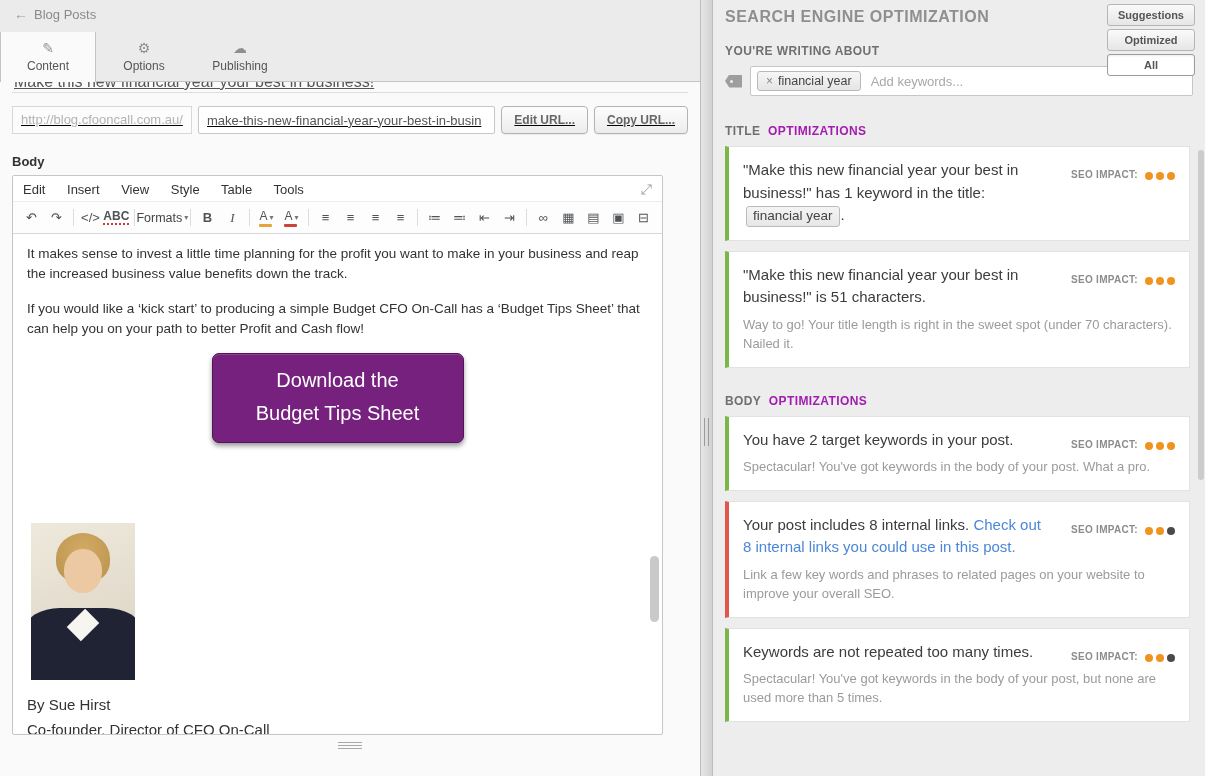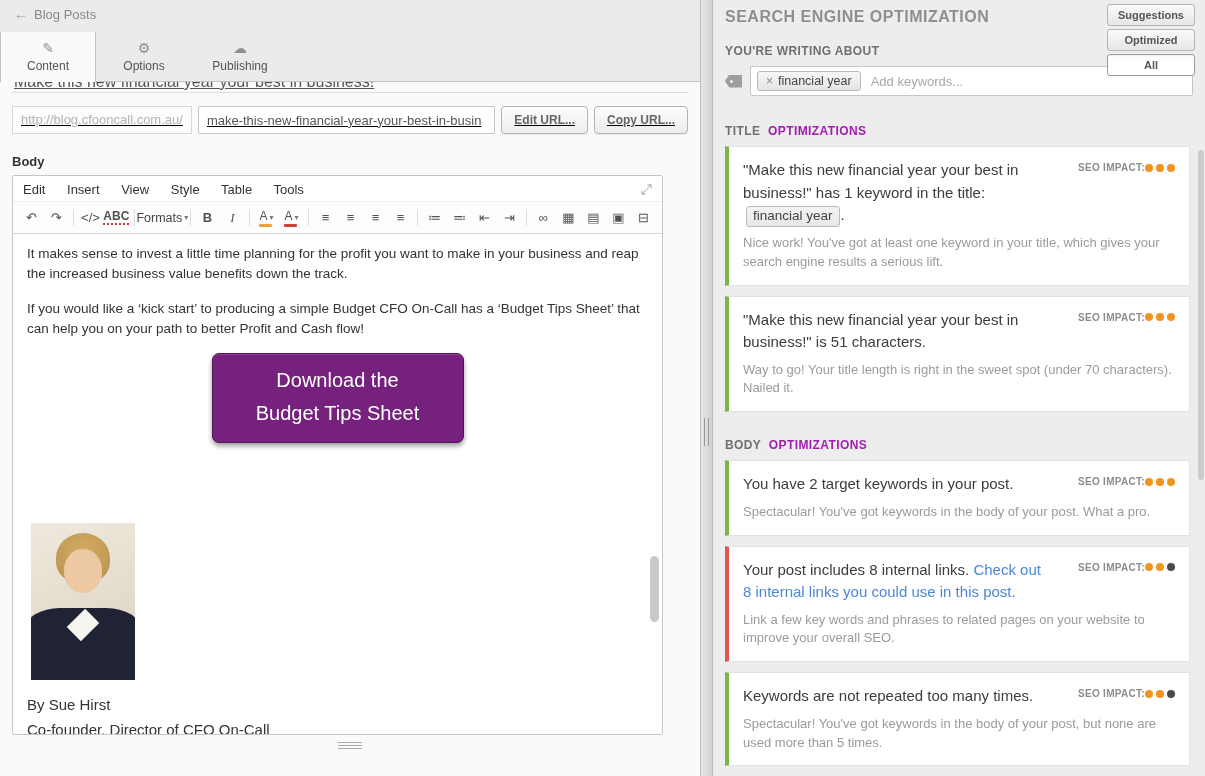--- a/index.html
+++ b/index.html
@@ -81,21 +81,21 @@
   .kw-pill { display:inline-flex; align-items:center; gap:5px; background:linear-gradient(#f6f6f6,#e5e5e5); border:1px solid #b9b9b9; border-radius:3px; padding:2px 8px; font-size:12.5px; color:#444; }
   .kw-x { color:#888; font-size:12px; cursor:pointer; }
   .kw-input { border:none; outline:none; flex:1; font-size:13px; color:#444; font-family:inherit; background:transparent; min-width:0; }
   .kw-input::placeholder { color:#a8a8a8; }
 
   .card { position:relative; margin:0 15px 10px 12px; background:#fff; border:1px solid #e2e2e2; padding:12px 14px 13px; }
   .card.green { border-left:4px solid var(--green,#7bb648); }
   .card.red { border-left:4px solid var(--red,#e2574a); }
   .card-title { font-size:15px; color:#3c3c3c; line-height:1.5; padding-right:132px; }
   .card-desc { margin-top:7px; font-size:13px; color:#9b9b9b; line-height:1.45; }
-  .impact { position:absolute; top:15px; right:14px; display:flex; align-items:center; }
+  .impact { position:absolute; top:22px; right:14px; display:flex; align-items:flex-end; gap:7px; }
   .impact-label { font-size:10px; font-weight:bold; color:#8c8c8c; letter-spacing:0.3px; }
   .impact-dots { display:flex; gap:3px; }
   .dot { width:8px; height:8px; border-radius:50%; }
   .dot-on { background:var(--orange-dot,#f0941f); }
   .dot-off { background:#4a4a4a; }
   .inline-pill { display:inline-block; background:linear-gradient(#f4f4f4,#e7e7e7); border:1px solid #bbb; border-radius:3px; padding:0 6px; font-size:13.5px; color:#444; line-height:1.4; margin:0 1px 0 3px; }
   .card-link { color:var(--link-blue,#4a87d8); cursor:pointer; }
 
   .seo-scrollbar { position:absolute; right:1px; top:150px; width:6px; height:330px; background:#cccccc; border-radius:3px; }
 </style>
@@ -300,21 +300,20 @@
         <span class="impact-label">SEO IMPACT:</span>
         <span class="impact-dots">
             <span class="dot dot-on"></span>
             <span class="dot dot-on"></span>
             <span class="dot dot-on"></span>
           </span>
       </div>
       <div class="card-title">
         <span>"Make this new financial year your best in business!" has 1 keyword in the title:</span><span class="inline-pill">financial year</span><span>.</span>
       </div>
-      <div class="card-desc">Nice work! You've got at least one keyword in your title, which gives your search engine results a serious lift.</div>
     </div>
 
     <div class="card green">
       <div class="impact">
         <span class="impact-label">SEO IMPACT:</span>
         <span class="impact-dots">
             <span class="dot dot-on"></span>
             <span class="dot dot-on"></span>
             <span class="dot dot-on"></span>
           </span>

